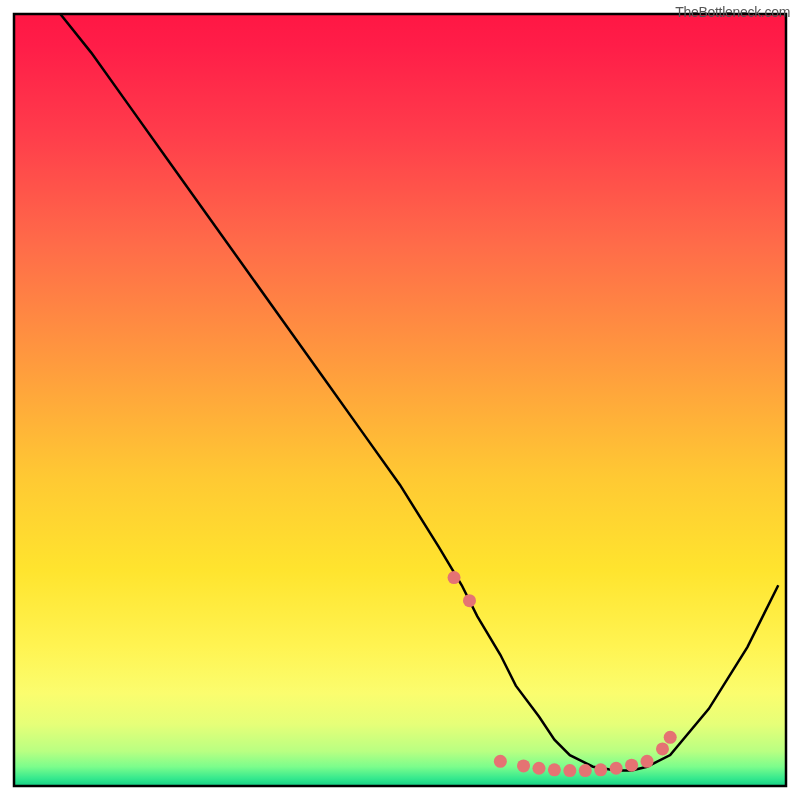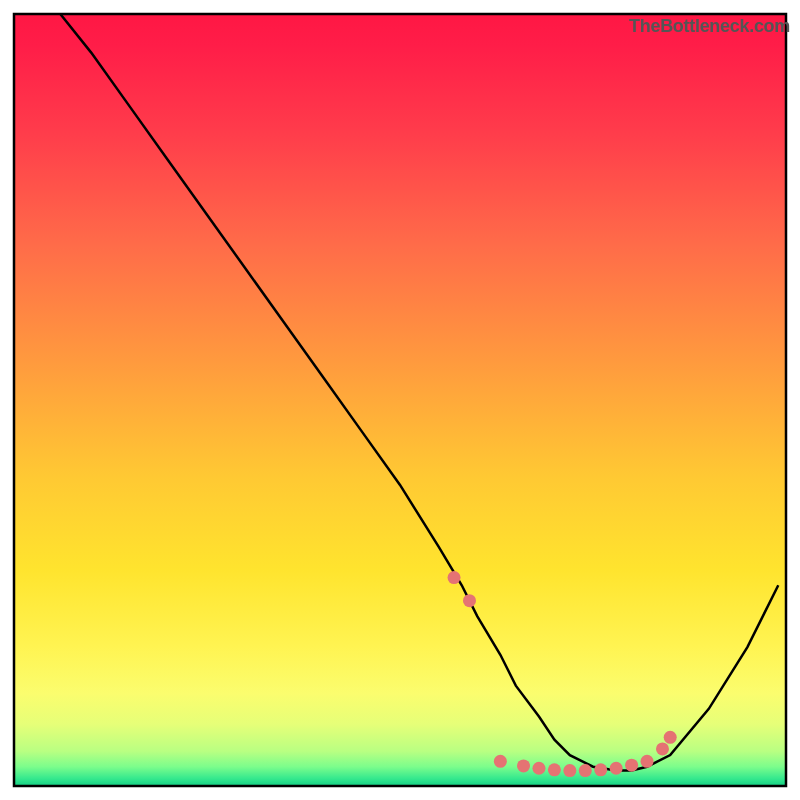--- a/index.html
+++ b/index.html
@@ -11,24 +11,24 @@
     font-family: Arial, Helvetica, sans-serif;
     overflow: hidden;
   }
   .chart-wrapper {
     position: relative;
     width: 800px;
     height: 800px;
   }
   .watermark {
     position: absolute;
-    top: 16px;
+    top: 4px;
     right: 10px;
-    font-size: 18px;
-    font-weight: bold;
+    font-size: 14px;
+    font-weight: normal;
     color: #555555;
     letter-spacing: -0.3px;
     z-index: 10;
   }
   svg {
     display: block;
   }
 </style>
 </head>
 <body>

